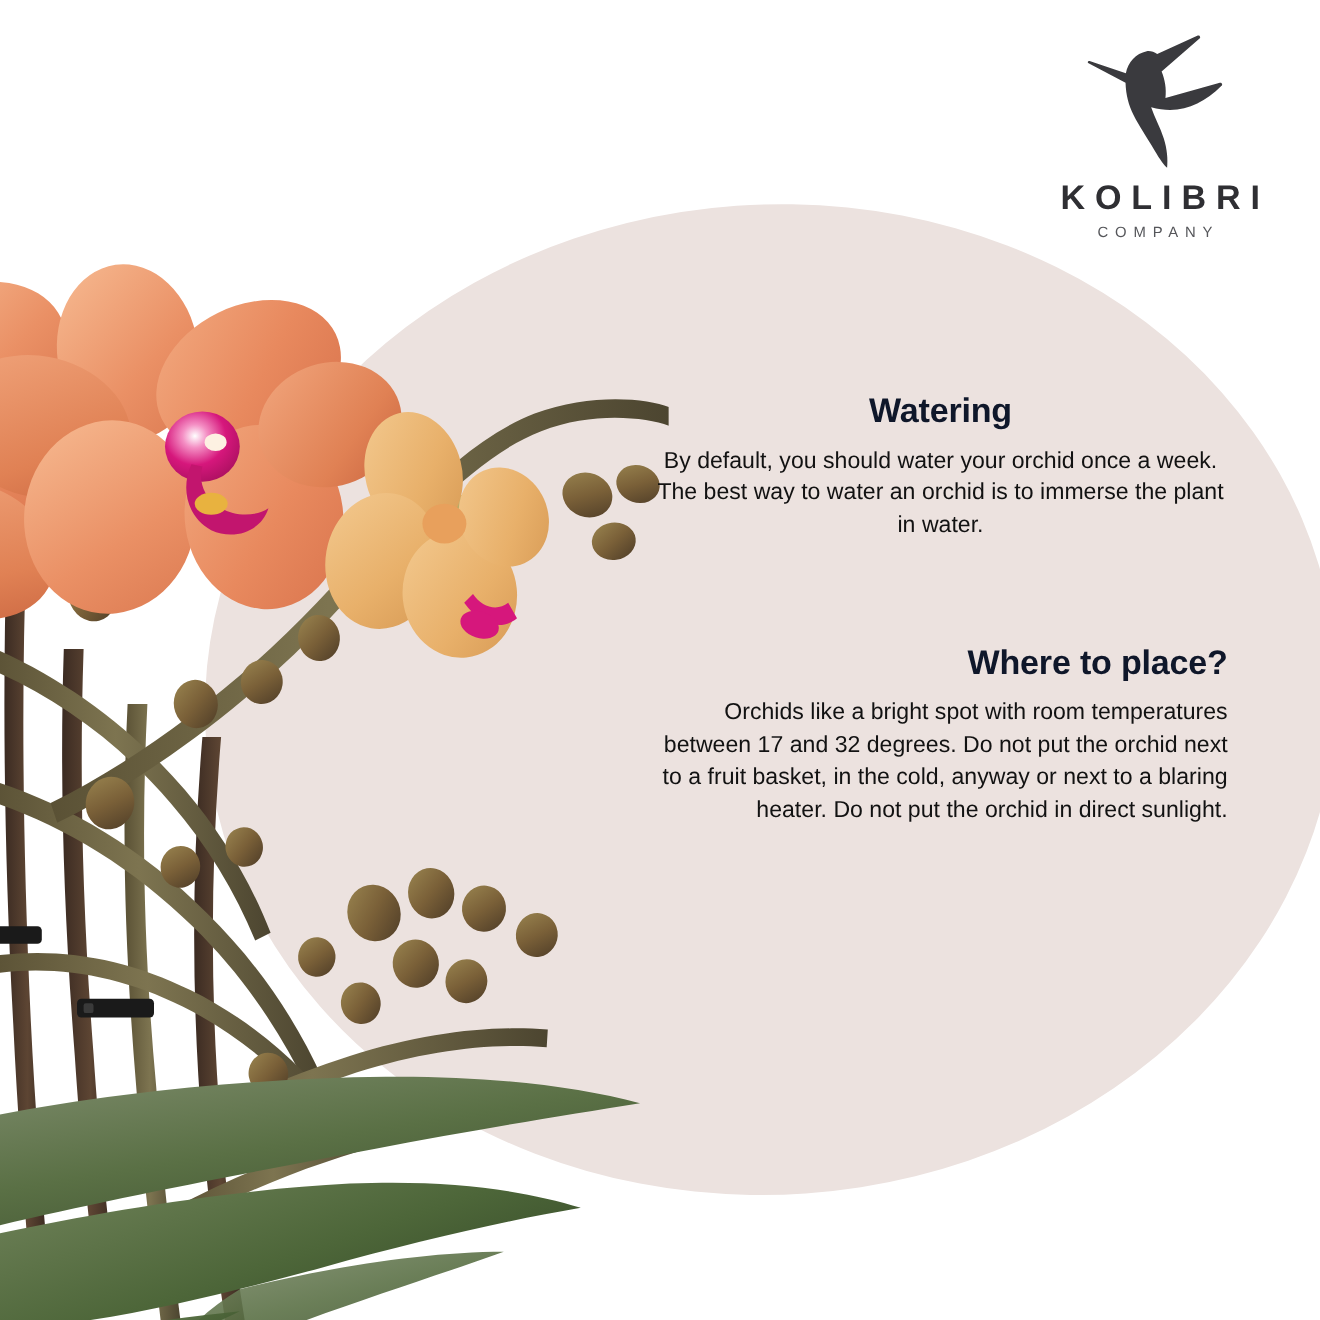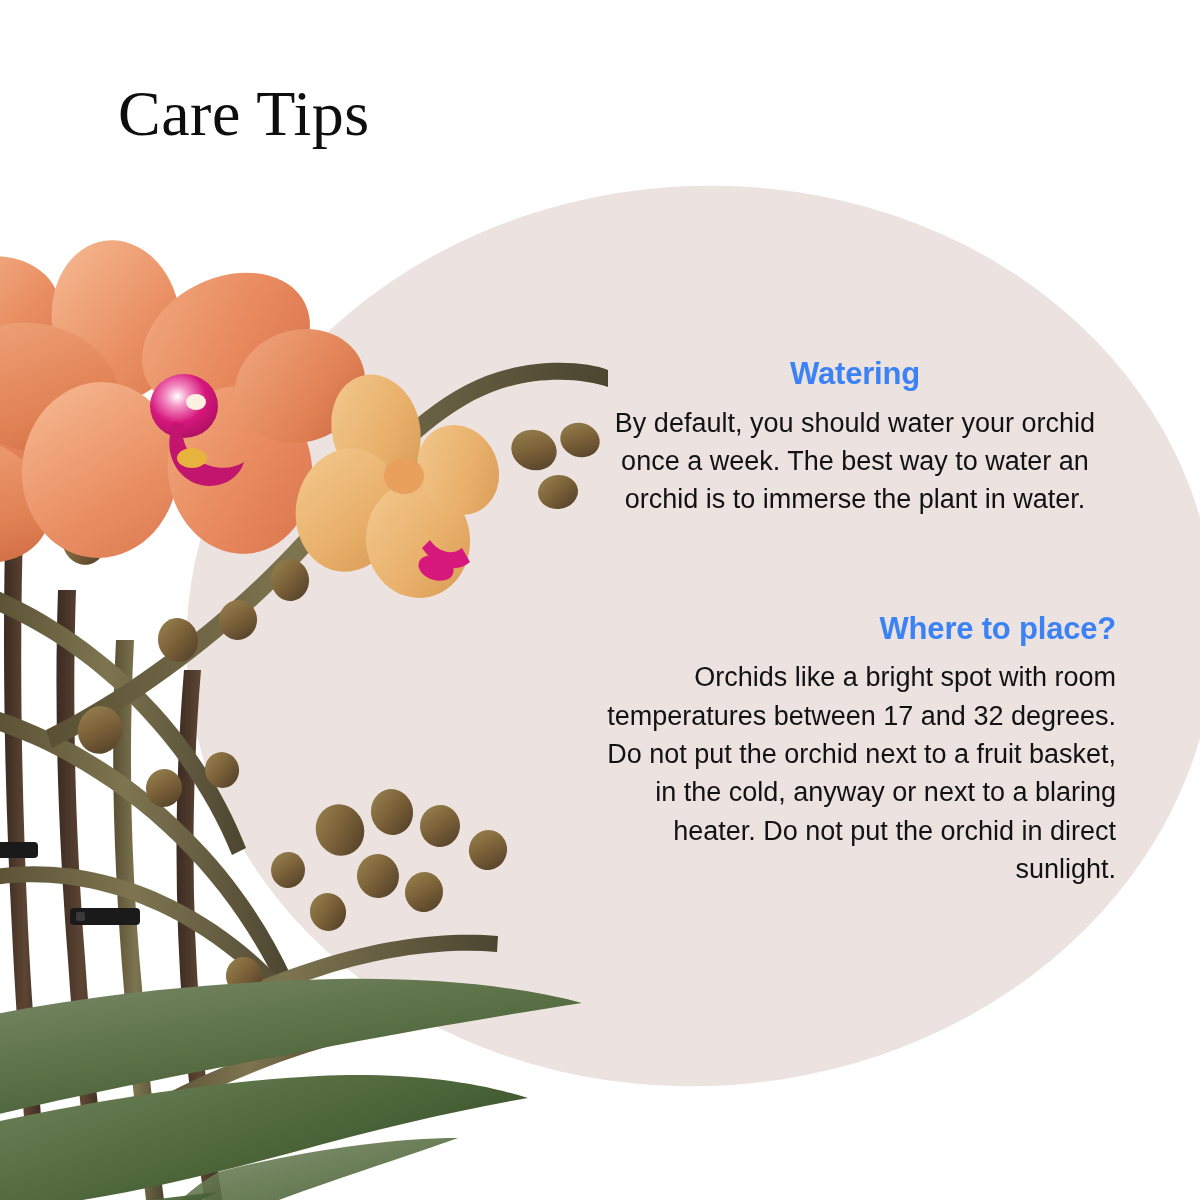--- a/index.html
+++ b/index.html
@@ -81,24 +81,24 @@
     color: #111111;
   }
   .tip { margin-bottom: 92px; }
   .tip:last-child { margin-bottom: 0; text-align: right; }
   .tip-heading {
     font-size: 31px;
     font-weight: 700;
     letter-spacing: -0.2px;
     margin: 0 0 12px 0;
     line-height: 1.15;
-    color: #3b82f6;
+    color: #0f172a;
   }
   .tip-body {
-    font-size: 27px;
+    font-size: 21px;
     font-weight: 400;
     line-height: 1.42;
     margin: 0;
     color: #121212;
   }
 
   
   #photo {
     position: absolute;
     left: -12px;
@@ -267,22 +267,48 @@
 
       <g>
         <path d="M-20 900 C 90 872, 230 852, 360 846 C 450 842, 530 848, 592 862 C 520 876, 440 892, 352 912 C 236 938, 104 968, 4 996 C -8 968, -18 932, -20 900 Z" fill="url(#leafG)" transform="translate(0, -40) rotate(2 280 920)"></path>
         <path d="M-20 958 C 80 936, 210 912, 330 906 C 420 902, 488 912, 540 928 C 470 940, 392 958, 306 982 C 202 1010, 82 1040, -20 1040 Z" fill="url(#leafG2)"></path>
         <path d="M230 1002 C 310 982, 400 968, 470 968 C 420 986, 350 1008, 280 1034 C 240 1048, 200 1060, 160 1068 C 178 1042, 200 1020, 230 1002 Z" fill="url(#leafG)" opacity="0.9"></path>
         <path d="M-20 1060 C 60 1046, 150 1030, 230 1022 C 180 1046, 120 1072, 60 1100 L -20 1108 Z" fill="url(#leafG2)" opacity="0.95"></path>
       </g>
     </svg>
   </div>
 
-  <div id="title">Care Tips</div>
-
+
+  <div id="logo">
+    <svg id="logo-bird" width="140" height="132" viewBox="0 0 140 132" xmlns="http://www.w3.org/2000/svg">
+      <g fill="#3a3a3e">
+
+        <path d="M62.5 24.5
+                 C 52.5 26.5, 45.5 34.5, 43.5 44.5
+                 L 10.5 33.5
+                 C 9.0 33.0, 8.2 34.8, 9.6 35.6
+                 L 43.2 53.2
+                 C 43.6 64.5, 46.0 73.5, 50.5 82.5
+                 C 55.5 92.5, 62.5 102.5, 69.5 114.5
+                 C 74.5 123.0, 78.5 128.5, 81.0 130.5
+                 C 81.8 123.0, 81.0 113.5, 78.0 104.0
+                 C 74.8 93.8, 69.5 84.5, 66.5 75.5
+                 C 92.0 82.5, 112.0 74.0, 130.5 56.0
+                 C 131.8 54.7, 130.6 52.7, 128.9 53.2
+                 L 79.5 67.0
+                 C 80.5 58.5, 79.0 50.5, 76.0 43.0
+                 L 110.5 13.0
+                 C 111.9 11.8, 110.6 9.6, 108.9 10.3
+                 L 72.0 27.0
+                 C 69.2 25.2, 66.0 24.1, 62.5 24.5 Z"></path>
+      </g>
+    </svg>
+    <div id="logo-word">KOLIBRI</div>
+    <div id="logo-sub">COMPANY</div>
+  </div>
 
   <div id="text-col">
 
     <section class="tip">
       <h2 class="tip-heading">Watering</h2>
       <p class="tip-body">By default, you should water your orchid once a week. The best way to water an orchid is to immerse the plant in water.</p>
     </section>
 
     <section class="tip">
       <h2 class="tip-heading">Where to place?</h2>

